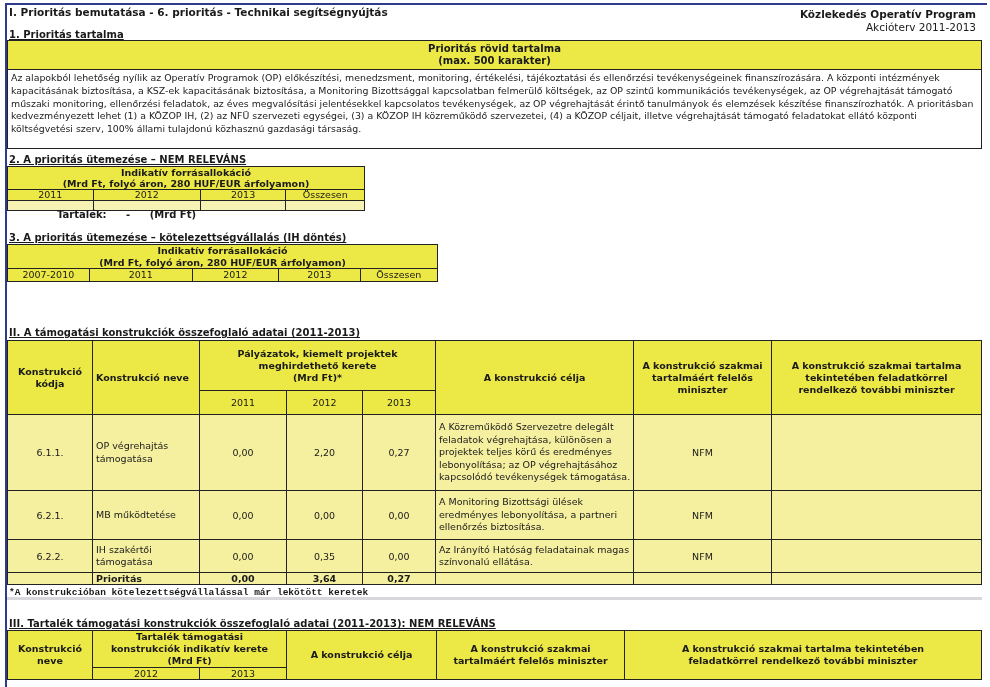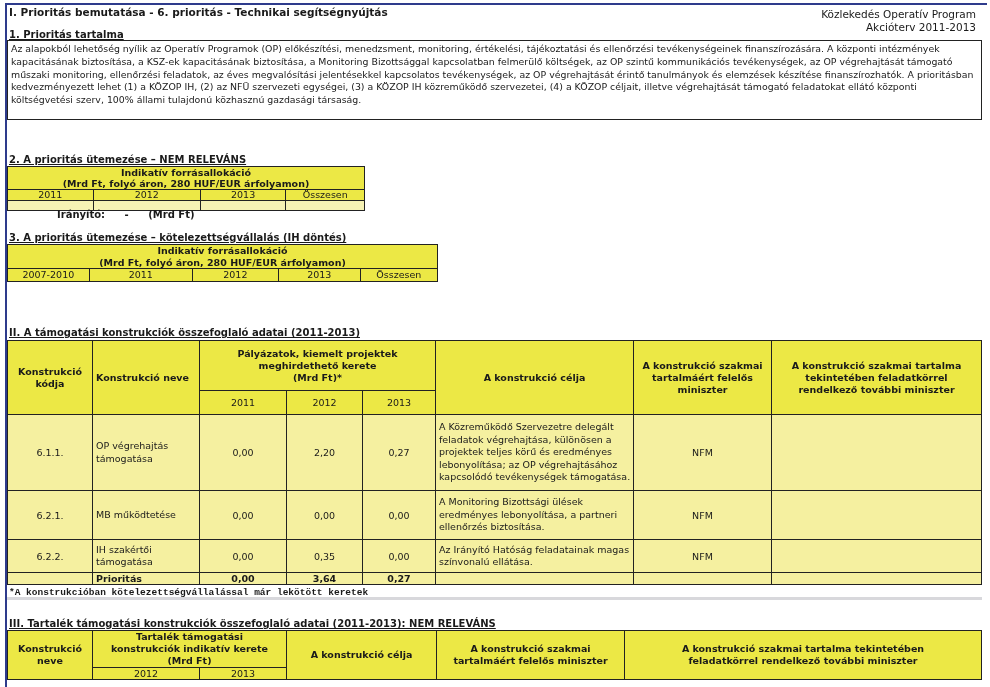--- a/index.html
+++ b/index.html
@@ -7,21 +7,21 @@
     width: 990px; height: 687px; overflow: hidden; position: relative;
     font-family: "DejaVu Sans", sans-serif; color: #1a1a1a;
   }
   .page-frame {
     position: absolute; left: 5px; top: 3px; width: 980px; height: 684px;
     border-left: 2px solid #2e3b8c; border-top: 2px solid #2e3b8c;
   }
   .abs { position: absolute; }
   .title-left { left: 9px; top: 6px; font-size: 10.5px; font-weight: bold; }
   .title-right { right: 14px; top: 8px; text-align: right; font-size: 10.5px; line-height: 13px; }
-  .title-right .program { font-weight: normal; }
+  .title-right .program { font-weight: bold; }
   .sec-head {
     font-size: 10px; font-weight: bold; text-decoration: underline; white-space: nowrap;
   }
   table { border-collapse: collapse; }
   td, th { border: 1.5px solid #222; padding: 0; }
   .yh { background: #ece845; font-weight: bold; text-align: center; }
   .yc { background: #f5f0a0; }
   .yc2 { background: #f6f2b4; }
 
   
@@ -61,20 +61,26 @@
 
 <div class="abs title-left">I. Prioritás bemutatása - 6. prioritás - Technikai segítségnyújtás</div>
 <div class="abs title-right">
   <div class="program">Közlekedés Operatív Program</div>
   <div>Akcióterv 2011-2013</div>
 </div>
 
 <div class="abs sec-head" style="left:9px; top:29px;">1. Prioritás tartalma</div>
 <table class="abs s1-table">
   <tbody>
+      <tr>
+    <th class="yh">
+      <div>Prioritás rövid tartalma</div>
+      <div>(max. 500 karakter)</div>
+    </th>
+  </tr>
   <tr>
     <td class="body">Az alapokból lehetőség nyílik az Operatív Programok (OP) előkészítési, menedzsment, monitoring, értékelési, tájékoztatási és ellenőrzési tevékenységeinek finanszírozására. A központi intézmények kapacitásának biztosítása, a KSZ-ek kapacitásának biztosítása, a Monitoring Bizottsággal kapcsolatban felmerülő költségek, az OP szintű kommunikációs tevékenységek, az OP végrehajtását támogató műszaki monitoring, ellenőrzési feladatok, az éves megvalósítási jelentésekkel kapcsolatos tevékenységek, az OP végrehajtását érintő tanulmányok és elemzések készítése finanszírozhatók. A prioritásban kedvezményezett lehet (1) a KÖZOP IH, (2) az NFÜ szervezeti egységei, (3) a KÖZOP IH közreműködő szervezetei, (4) a KÖZOP céljait, illetve végrehajtását támogató feladatokat ellátó központi költségvetési szerv, 100% állami tulajdonú közhasznú gazdasági társaság.</td>
   </tr>
 </tbody>
   </table>
 
 <div class="abs sec-head" style="left:9px; top:154px;">2. A prioritás ütemezése – NEM RELEVÁNS</div>
 <table class="abs s2-table">
   <tbody>
       <tr>
@@ -91,21 +97,21 @@
   </tr>
   <tr>
     <td class="yc2"></td>
     <td class="yc2"></td>
     <td class="yc2"></td>
     <td class="yc2"></td>
   </tr>
 </tbody>
   </table>
 <div class="abs tartalek">
-  <span>Irányító:</span>
+  <span>Tartalék:</span>
   <span>-</span>
   <span>(Mrd Ft)</span>
 </div>
 
 <div class="abs sec-head" style="left:9px; top:232px;">3. A prioritás ütemezése – kötelezettségvállalás (IH döntés)</div>
 <table class="abs s3-table">
   <tbody>
       <tr>
     <th class="yh top" colspan="5">
       <div>Indikatív forrásallokáció</div>

